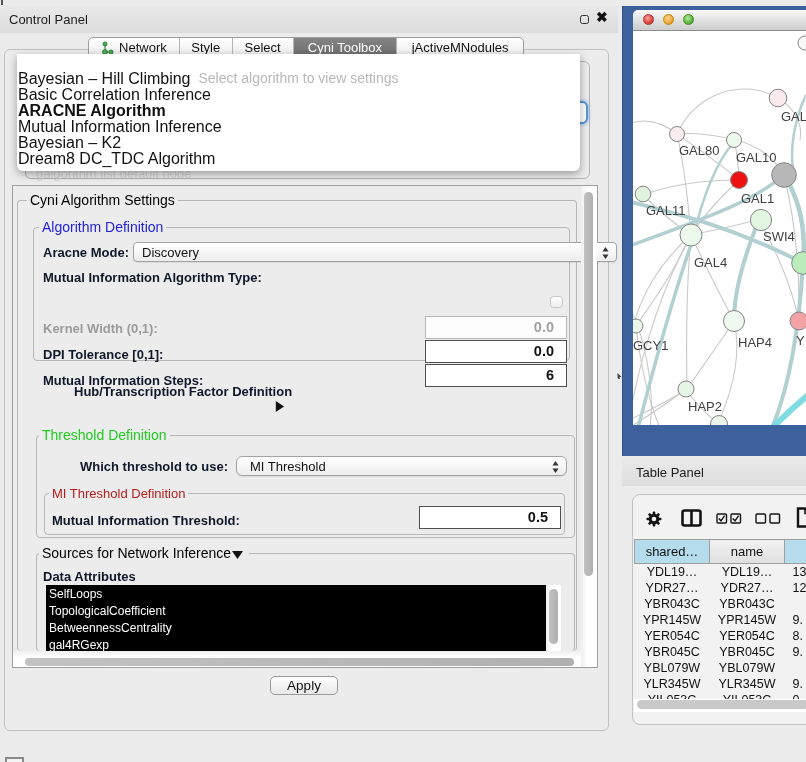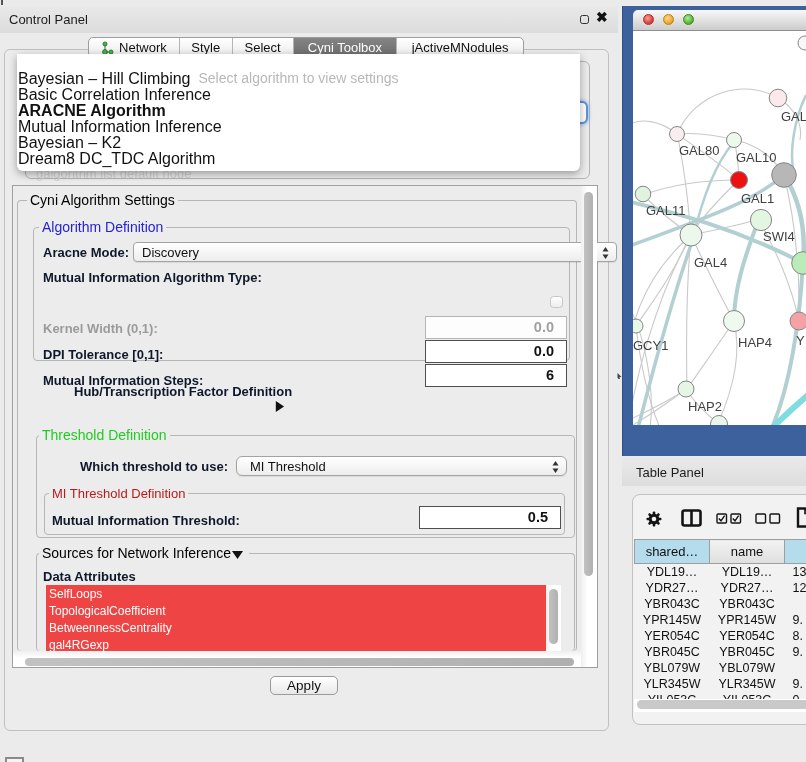--- a/index.html
+++ b/index.html
@@ -45,21 +45,21 @@
 .combo { position:absolute; height:20px; border:1px solid #a3a3a3; border-radius:4px;
   background:linear-gradient(#ffffff,#ededed); font-size:13px; color:#111;
   display:flex; align-items:center; padding-left:8px;
   box-shadow:0 1px 1px rgba(0,0,0,0.08); }
 .combo .arr { position:absolute; right:7px; top:4px; width:7px; height:12px; }
 .tf { position:absolute; height:23px; background:#ffffff; border:1px solid #4f4f4f;
   font-size:14.5px; font-weight:bold; color:#111; text-align:right; padding:0 12px; line-height:21px; }
 .tf.dis { border:1px solid #b5b5b5; color:#a0a0a0; background:#fdfdfd; }
 
 
-#datalist { left:46px; top:585px; width:500px; height:69px; background:#ef4444;
+#datalist { left:46px; top:585px; width:500px; height:69px; background:#000000;
   color:#fff; font-size:12px; padding:1px 16px 0 3px; line-height:17px; }
 
 
 #bluepane { left:622px; top:6px; width:184px; height:450px; background:#3d619d; border-left:1px solid #31507f; }
 #netwin-title { left:633px; top:10px; width:173px; height:21px;
   background:linear-gradient(#f8f8f8,#cccccc); border-bottom:1px solid #8e8e8e;
   border-top-left-radius:5px; }
 #netcanvas { left:633px; top:31px; width:173px; height:394px; background:#ffffff; }
 .light { position:absolute; width:11px; height:11px; border-radius:50%; }
 

